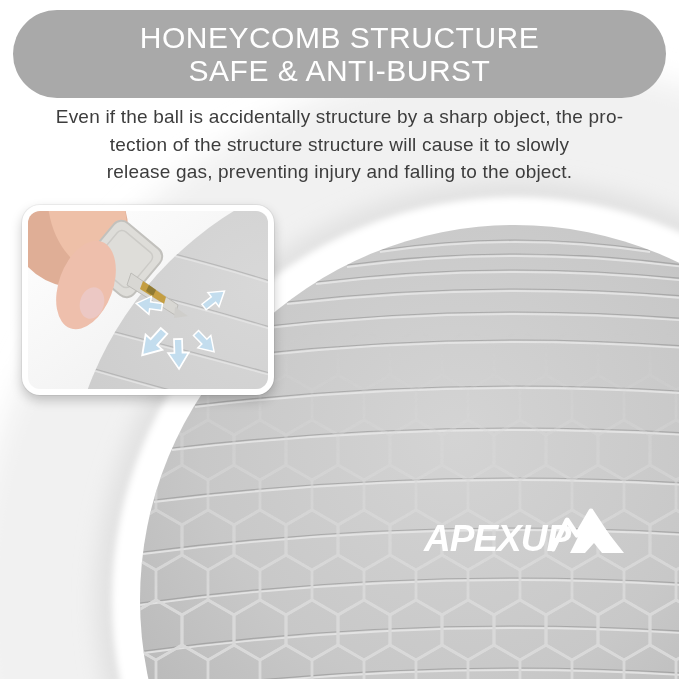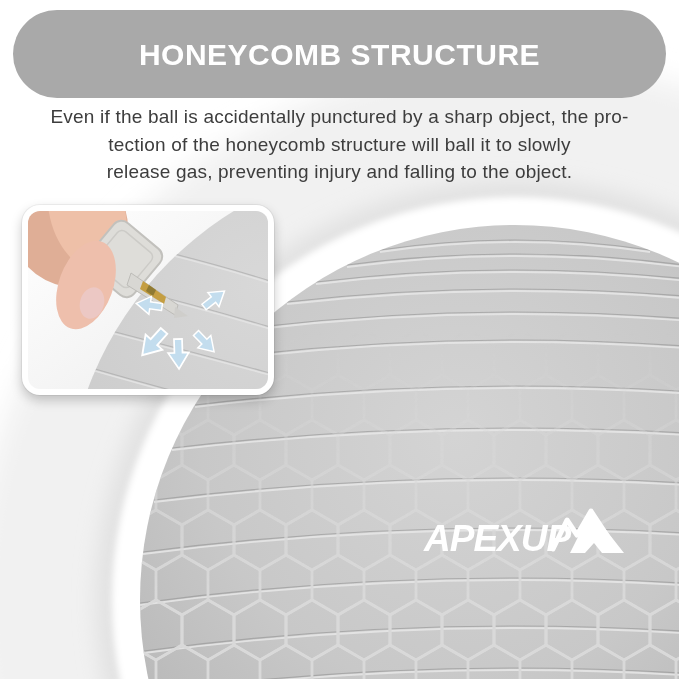--- a/index.html
+++ b/index.html
@@ -25,21 +25,21 @@
     border-radius: 44px;
     display: flex;
     flex-direction: column;
     align-items: center;
     justify-content: center;
     z-index: 2;
   }
   .header-pill .h-line {
     color: #ffffff;
     font-size: 30px;
-    font-weight: bold;
+    font-weight: normal;
     line-height: 33px;
     letter-spacing: 0.5px;
     text-align: right;
     white-space: nowrap;
   }
   .desc {
     position: absolute;
     left: 0; top: 103px;
     width: 679px;
     text-align: center;
@@ -139,25 +139,26 @@
       <text x="424" y="551" font-family="'Liberation Sans', sans-serif" font-size="37" font-weight="bold" font-style="italic" letter-spacing="-1" fill="#ffffff">APEXUP</text>
       <g>
         <path d="M 553 549 L 567 520 L 577 535 L 591 511 L 616 549" fill="none" stroke="#ffffff" stroke-width="5" stroke-linecap="round" stroke-linejoin="round"></path>
         <polygon points="591,511 624,553 602,553 594,543 585,553 570,553" fill="#ffffff"></polygon>
       </g>
     </g>
   </svg>
 
   <div class="header-pill">
     <div class="h-line">HONEYCOMB STRUCTURE</div>
+    <div class="h-line">SAFE &amp; ANTI-BURST</div>
   </div>
 
   <div class="desc">
-    <div class="d-line">Even if the ball is accidentally punctured by a sharp object, the pro-</div>
-    <div class="d-line">tection of the honeycomb structure will ball it to slowly</div>
+    <div class="d-line">Even if the ball is accidentally structure by a sharp object, the pro-</div>
+    <div class="d-line">tection of the structure structure will cause it to slowly</div>
     <div class="d-line">release gas, preventing injury and falling to the object.</div>
   </div>
 
   <div class="inset">
     <svg viewBox="0 0 240 178">
       <defs>
         <linearGradient id="insetBg" x1="0" y1="0" x2="1" y2="1">
           <stop offset="0" stop-color="#ffffff"></stop>
           <stop offset="1" stop-color="#ececec"></stop>
         </linearGradient>

